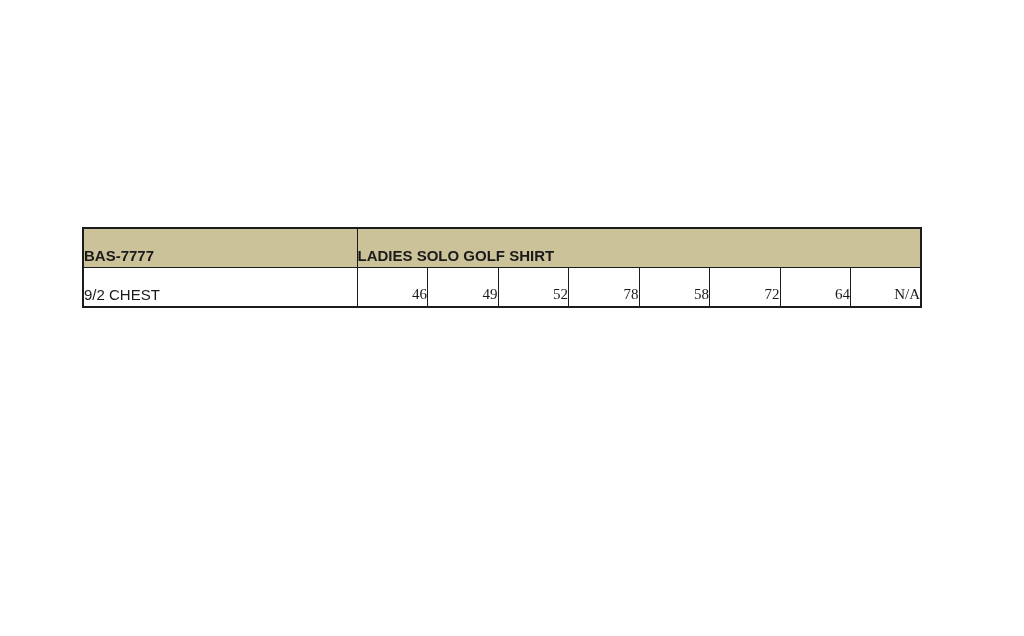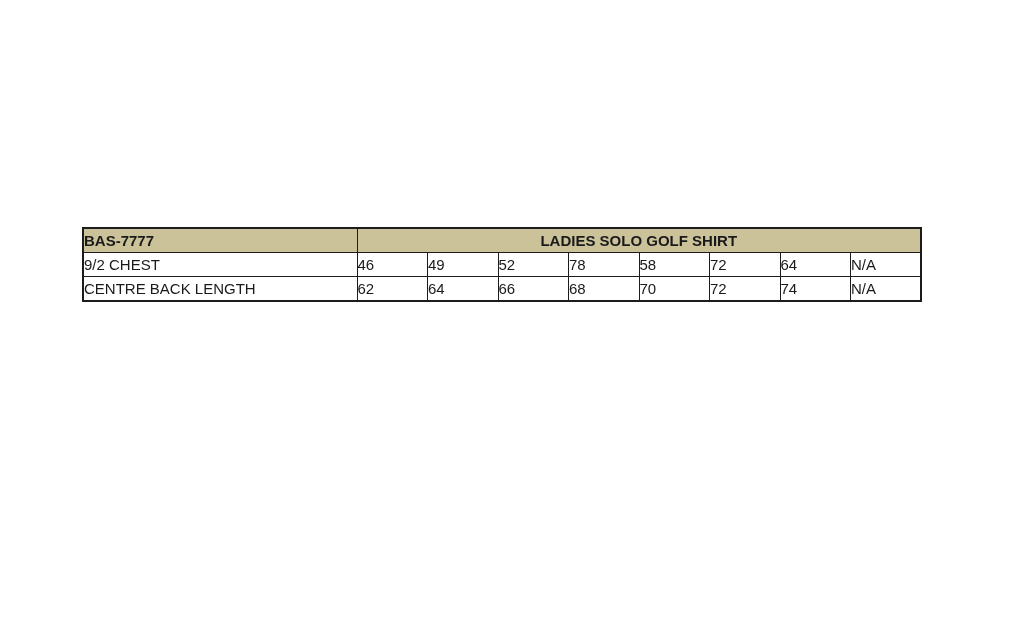--- a/index.html
+++ b/index.html
@@ -20,40 +20,41 @@
     left: 82px;
     top: 227px;
     width: 840px;
     border-collapse: collapse;
     table-layout: fixed;
     border: 2px solid #1c1c1c;
   }
   table.size-table td {
     border: 1px solid #1c1c1c;
     height: 23px;
-    padding: 0 0 0 0;
+    padding: 15px 0 0 0;
     font-size: 15px;
     color: #1a1a1a;
     white-space: nowrap;
     overflow: hidden;
     vertical-align: middle;
   }
   td.label {
     text-align: left;
     padding-left: 3px;
   }
   td.num {
-    text-align: left;
+    text-align: right;
+    font-family: Liberation Serif, serif;
   }
   tr.title-row td {
     background: #cbc29a;
     font-weight: bold;
   }
   td.title-cell {
-    text-align: center;
+    text-align: left;
     margin-top: 36px;
   }
   td.size-head {
     text-align: center;
     font-weight: bold;
     color: #e01b1b;
   }
 </style>
 </head>
 <body>
@@ -80,26 +81,15 @@
         <td class="label">9/2 CHEST</td>
         <td class="num">46</td>
         <td class="num">49</td>
         <td class="num">52</td>
         <td class="num">78</td>
         <td class="num">58</td>
         <td class="num">72</td>
         <td class="num">64</td>
         <td class="num">N/A</td>
       </tr>
-      <tr>
-        <td class="label">CENTRE BACK LENGTH</td>
-        <td class="num">62</td>
-        <td class="num">64</td>
-        <td class="num">66</td>
-        <td class="num">68</td>
-        <td class="num">70</td>
-        <td class="num">72</td>
-        <td class="num">74</td>
-        <td class="num">N/A</td>
-      </tr>
     </tbody>
   </table>
 </div>
 
 </body></html>

